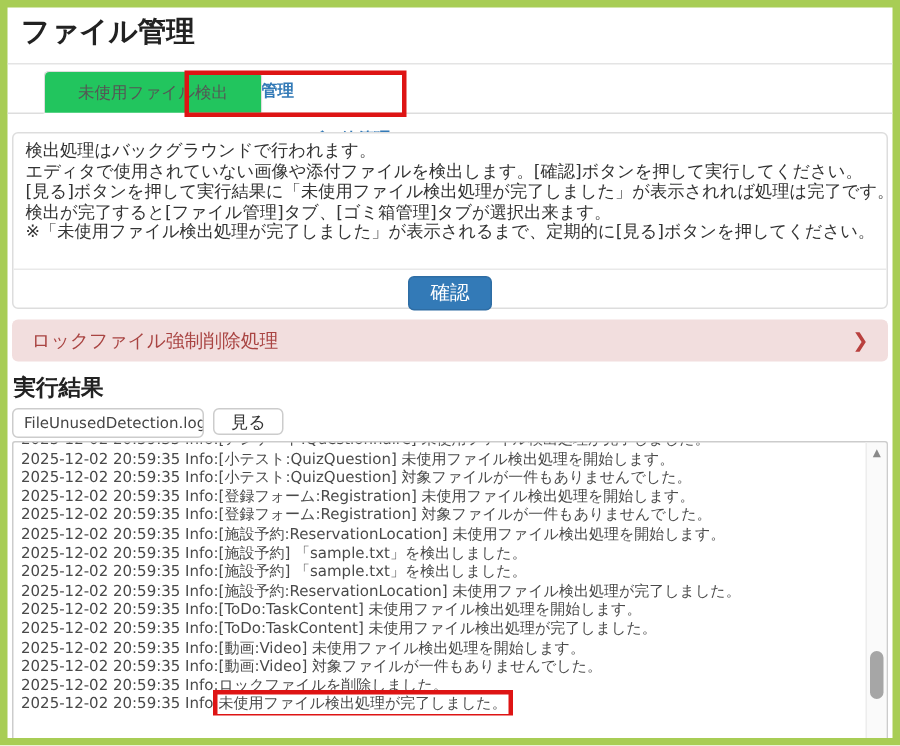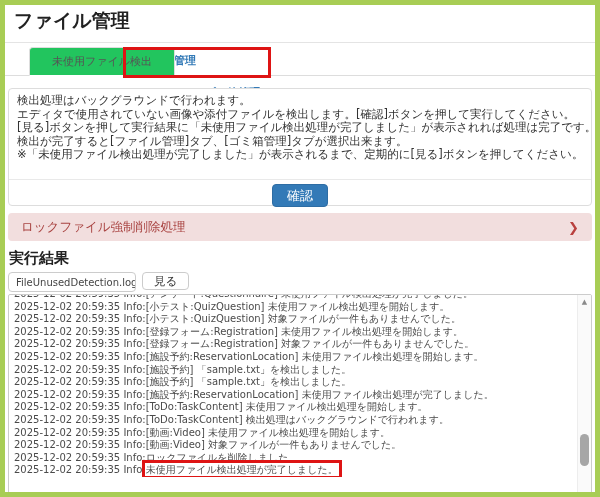--- a/index.html
+++ b/index.html
@@ -98,21 +98,21 @@
       <div class="log-line"><span class="log-prefix">2025-12-02 20:59:35 Info:</span><span>[アンケート:Questionnaire] 未使用ファイル検出処理が完了しました。</span></div>
       <div class="log-line"><span class="log-prefix">2025-12-02 20:59:35 Info:</span><span>[小テスト:QuizQuestion] 未使用ファイル検出処理を開始します。</span></div>
       <div class="log-line"><span class="log-prefix">2025-12-02 20:59:35 Info:</span><span>[小テスト:QuizQuestion] 対象ファイルが一件もありませんでした。</span></div>
       <div class="log-line"><span class="log-prefix">2025-12-02 20:59:35 Info:</span><span>[登録フォーム:Registration] 未使用ファイル検出処理を開始します。</span></div>
       <div class="log-line"><span class="log-prefix">2025-12-02 20:59:35 Info:</span><span>[登録フォーム:Registration] 対象ファイルが一件もありませんでした。</span></div>
       <div class="log-line"><span class="log-prefix">2025-12-02 20:59:35 Info:</span><span>[施設予約:ReservationLocation] 未使用ファイル検出処理を開始します。</span></div>
       <div class="log-line"><span class="log-prefix">2025-12-02 20:59:35 Info:</span><span>[施設予約] 「sample.txt」を検出しました。</span></div>
       <div class="log-line"><span class="log-prefix">2025-12-02 20:59:35 Info:</span><span>[施設予約] 「sample.txt」を検出しました。</span></div>
       <div class="log-line"><span class="log-prefix">2025-12-02 20:59:35 Info:</span><span>[施設予約:ReservationLocation] 未使用ファイル検出処理が完了しました。</span></div>
       <div class="log-line"><span class="log-prefix">2025-12-02 20:59:35 Info:</span><span>[ToDo:TaskContent] 未使用ファイル検出処理を開始します。</span></div>
-      <div class="log-line"><span class="log-prefix">2025-12-02 20:59:35 Info:</span><span>[ToDo:TaskContent] 検出処理はバックグラウンドで行われます。</span></div>
+      <div class="log-line"><span class="log-prefix">2025-12-02 20:59:35 Info:</span><span>[ToDo:TaskContent] 未使用ファイル検出処理が完了しました。</span></div>
       <div class="log-line"><span class="log-prefix">2025-12-02 20:59:35 Info:</span><span>[動画:Video] 未使用ファイル検出処理を開始します。</span></div>
       <div class="log-line"><span class="log-prefix">2025-12-02 20:59:35 Info:</span><span>[動画:Video] 対象ファイルが一件もありませんでした。</span></div>
       <div class="log-line"><span class="log-prefix">2025-12-02 20:59:35 Info:</span><span>ロックファイルを削除しました。</span></div>
       <div class="log-line"><span class="log-prefix">2025-12-02 20:59:35 Info:</span><span class="highlight-box">未使用ファイル検出処理が完了しました。</span></div>
     </div>
     <div class="scrollbar">
       <div class="scroll-arrow scroll-up">▲</div>
       <div class="scroll-thumb"></div>
       <div class="scroll-arrow scroll-down">▼</div>
     </div>

